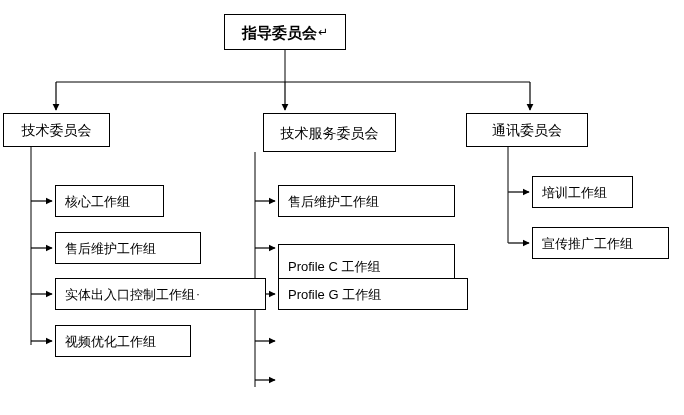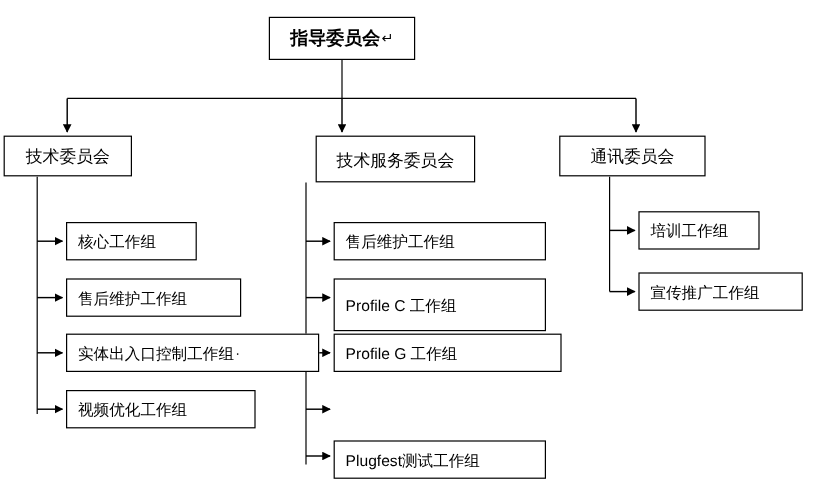--- a/index.html
+++ b/index.html
@@ -125,40 +125,37 @@
 
   <div class="node leaf" style="left:55px; top:232px; width:146px; height:32px;">
     <span class="node-label">售后维护工作组</span>
   </div>
 
   <div class="node leaf" style="left:55px; top:278px; width:211px; height:32px;">
     <span class="node-label">实体出入口控制工作组</span>
       <span class="pilcrow">·</span>
   </div>
 
-  <div class="node leaf" style="left:55px; top:325px; width:158px; height:32px;">
+  <div class="node leaf" style="left:55px; top:325px; width:136px; height:32px;">
     <span class="node-label">视频优化工作组</span>
   </div>
 
   <div class="node leaf" style="left:278px; top:185px; width:177px; height:32px;">
     <span class="node-label">售后维护工作组</span>
   </div>
 
-  <div class="node leaf" style="left:278px; top:232px; width:177px; height:44px;">
+  <div class="node leaf" style="left:278px; top:244px; width:177px; height:44px;">
     <span class="node-label">Profile C 工作组</span>
   </div>
 
   <div class="node leaf" style="left:278px; top:278px; width:190px; height:32px;">
     <span class="node-label">Profile G 工作组</span>
   </div>
 
 
-  <div class="node leaf" style="left:278px; top:367px; width:177px; height:32px;">
-    <span class="node-label">Plugfest测试工作组</span>
-  </div>
 
   <div class="node leaf" style="left:532px; top:176px; width:101px; height:32px;">
     <span class="node-label">培训工作组</span>
   </div>
 
   <div class="node leaf" style="left:532px; top:227px; width:137px; height:32px;">
     <span class="node-label">宣传推广工作组</span>
   </div>
 
 </div>

